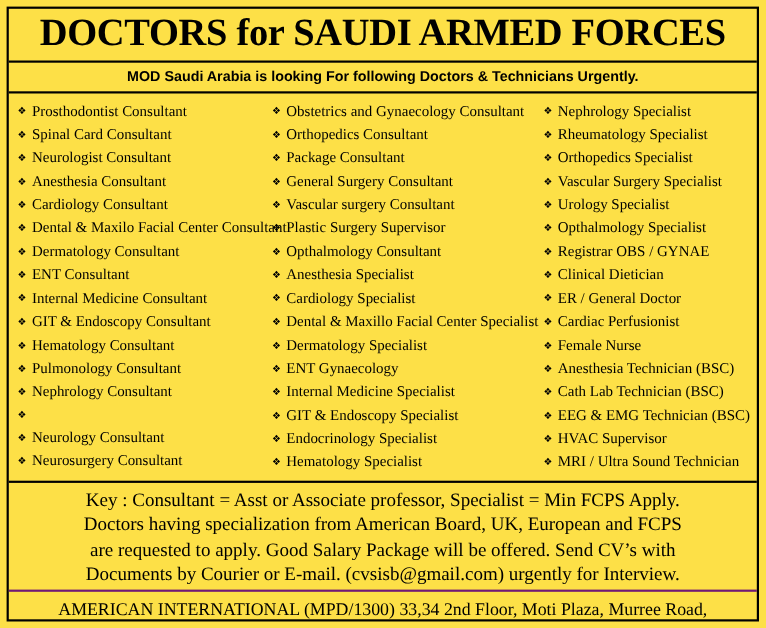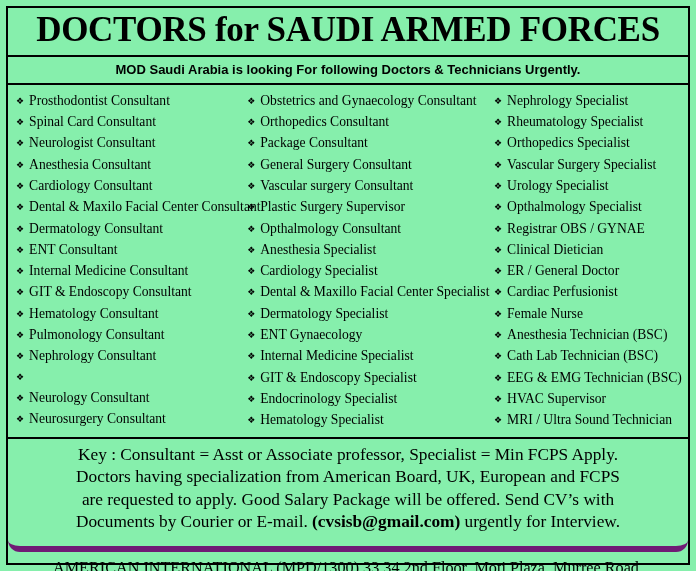--- a/index.html
+++ b/index.html
@@ -4,21 +4,21 @@
 <style>
   html, body {
     margin: 0;
     padding: 0;
     background: #ffffff;
   }
   .page {
     width: 696px;
     height: 571px;
     box-sizing: border-box;
-    background: #86efac;
+    background: #fde047;
     position: relative;
     font-family: "Liberation Serif", serif;
     color: #000000;
     overflow: hidden;
   }
   .frame {
     position: absolute;
     left: 6px;
     top: 6px;
     right: 6px;
@@ -77,32 +77,31 @@
     white-space: nowrap;
   }
   .bullet {
     font-size: 9px;
     line-height: 20.3px;
     margin-right: 5px;
     transform: translateY(-1px);
   }
   
   .key-band {
-    border-bottom: 6px solid #701a75;
-    padding: 5px 10px 12px 10px;
+    border-bottom: 2px solid #701a75;
+    padding: 5px 10px 2px 10px;
     text-align: center;
-    border-radius: 12px;
   }
   .key-line {
     font-family: "Liberation Serif", serif;
     font-size: 17.3px;
     line-height: 22.5px;
     white-space: nowrap;
   }
-  .key-line .bold { font-weight: bold; text-align: center; }
+  .key-line .bold { font-weight: normal; text-align: center; }
   
   .footer {
     padding: 4px 8px 2px 8px;
     text-align: center;
   }
   .footer-line {
     font-family: "Liberation Serif", serif;
     font-size: 16.2px;
     line-height: 24px;
     white-space: nowrap;

